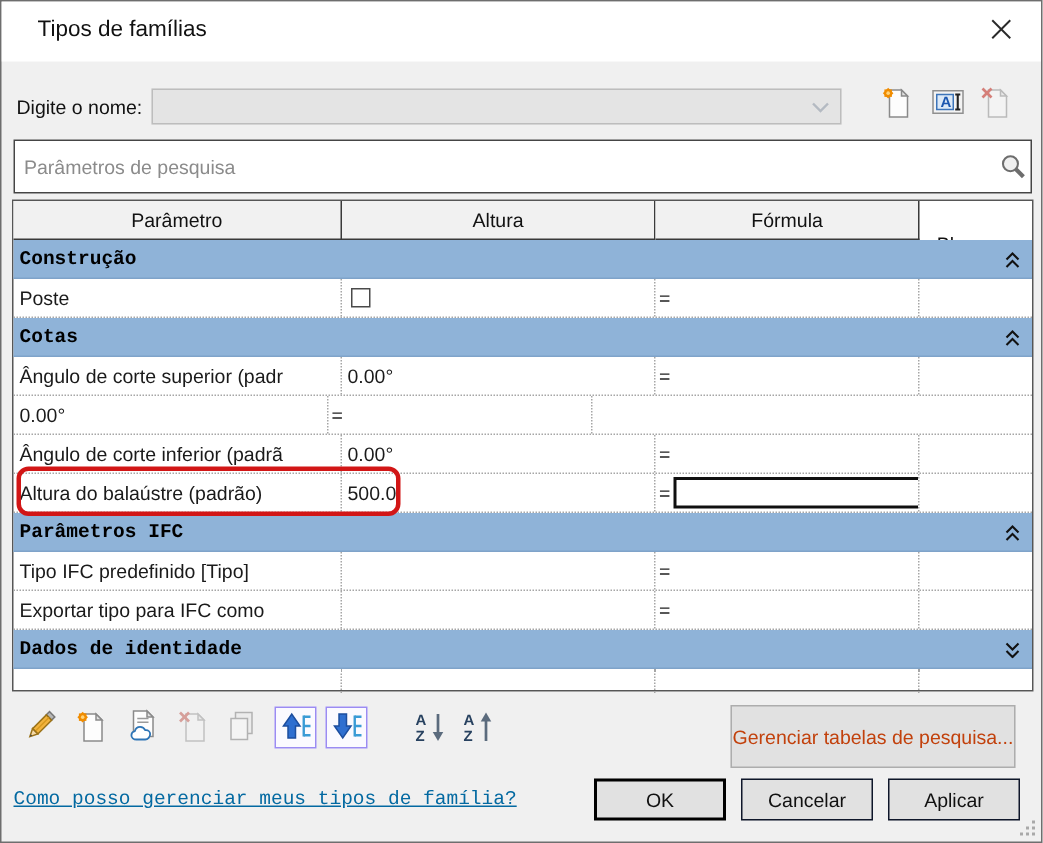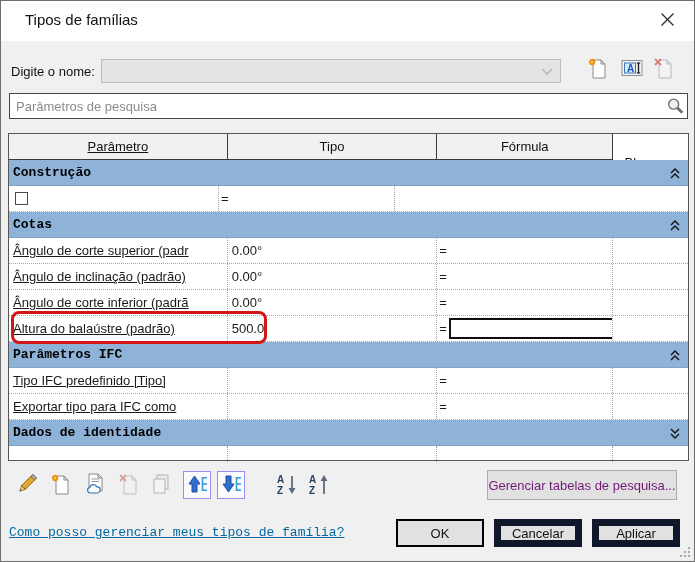--- a/index.html
+++ b/index.html
@@ -16,35 +16,35 @@
                display:flex; align-items:center; justify-content:center; background:transparent; border:none; cursor:pointer; }
 
   
   .name-label { position:absolute; left:10px; top:63px; color:#111; }
   .name-combo { position:absolute; left:100px; top:58px; width:460px; height:24px;
                 background:#e4e4e4; border:1px solid #bdbdbd; display:flex; align-items:center; justify-content:flex-end; padding-right:7px; }
   .icon-btn { position:absolute; top:54px; width:28px; height:28px; background:transparent; border:none;
               display:flex; align-items:center; justify-content:center; cursor:pointer; }
 
   
-  .search-box { position:absolute; left:8px; top:92px; width:679px; height:26px;
+  .search-box { position:absolute; left:8px; top:92px; width:679px; height:36px;
                 background:#fff; border:1px solid #454545; display:flex; align-items:center; }
   .search-input { flex:1; border:none; outline:none; background:transparent; font:inherit; color:#222;
                   padding-left:6px; height:100%; }
   .search-input::placeholder { color:#8b8b8b; }
   .search-glyph { width:24px; height:22px; display:flex; align-items:center; justify-content:center; }
 
   
   .ftable { position:absolute; left:7px; top:132px; width:681px; height:328px;
             background:#fff; border:1px solid #565656; }
   .trow { display:flex; width:100%; height:26px; }
   .thead .cell { background:#f1f1f1; border-right:1px solid #3a3a3a; border-bottom:1px solid #3a3a3a;
                  display:flex; align-items:center; justify-content:center; color:#111; }
   .thead .cell:last-child { border-right:none; }
-  .c-name { width:219px;text-decoration:underline; } .c-val { width:210px; } .c-form { width:176px; } .c-lock { width:75px;margin-top:28px; }
+  .c-name { width:219px; } .c-val { width:210px; } .c-form { width:176px; } .c-lock { width:75px;margin-top:28px; }
 
   .sec { background:#8fb3d8; border-bottom:1px solid #7fa3c9; align-items:center; position:relative; }
   .sec .sec-label { font-weight:bold; color:#000; padding-left:4px;font-family:Liberation Mono, monospace; }
   .sec .chev { position:absolute; right:8px; top:7px; }
 
   .drow { border-bottom:1px dotted #a6a6a6; }
   .drow .cell { display:flex; align-items:center; white-space:nowrap; overflow:hidden; }
   .drow .c-name { padding-left:4px; border-right:1px dotted #a6a6a6; }
   .drow .c-val  { padding-left:4px; border-right:1px dotted #a6a6a6; }
   .drow .c-form { padding-left:2px; border-right:1px dotted #a6a6a6; }
@@ -59,27 +59,27 @@
                    background:#fff; outline:none; font:inherit; padding:0 2px; }
 
   
   .red-box { position:absolute; left:10px; top:310px; width:256px; height:33px;
              border:3px solid #d21616; border-radius:8px; pointer-events:none; }
 
   
   .tool-btn { position:absolute; top:470px; width:28px; height:28px; background:transparent; border:none;
               display:flex; align-items:center; justify-content:center; cursor:pointer; }
   .tool-framed { border:1px solid #9b8cf2; background:#fbfaff; }
-  .lookup-btn { position:absolute; left:486px; top:469px; width:190px; height:30px;
-                background:#e1e1e1; border:1px solid #adadad; font:inherit; color:#701a75; cursor:pointer; }
+  .lookup-btn { position:absolute; left:486px; top:469px; width:190px; height:42px;
+                background:#e1e1e1; border:1px solid #adadad; font:inherit; color:#c2410c; cursor:pointer; }
 
   
   .help-link { position:absolute; left:8px; top:524px; color:#0369a1; text-decoration:underline; cursor:pointer;font-family:Liberation Mono, monospace; }
   .btn { position:absolute; top:518px; width:88px; height:28px; background:#e1e1e1;
-         border:7px solid #0f172a; font:inherit; color:#111; cursor:pointer; }
+         border:1px solid #0f172a; font:inherit; color:#111; cursor:pointer; }
   .btn-ok { left:395px; border:2px solid #000000; }
   .btn-cancel { left:493px; }
   .btn-apply { left:591px; }
 
   .grip { position:absolute; right:3px; bottom:3px; width:12px; height:12px; }
 </style>
 </head>
 <body>
 
 <div class="window">
@@ -146,35 +146,36 @@
       <svg width="20" height="20" viewBox="0 0 22 22">
         <circle cx="9.5" cy="9" r="5.5" fill="#efefef" stroke="#6d6d6d" stroke-width="1.5"></circle>
         <line x1="13.5" y1="13" x2="19" y2="18.5" stroke="#6d6d6d" stroke-width="3"></line>
       </svg>
     </span>
   </div>
 
   <div class="ftable">
     <div class="trow thead">
       <div class="cell c-name">Parâmetro</div>
-      <div class="cell c-val">Tipo</div>
+      <div class="cell c-val">Altura</div>
       <div class="cell c-form">Fórmula</div>
       <div class="cell c-lock">Bloquear</div>
     </div>
 
     <div class="trow sec">
       <span class="sec-label">Construção</span>
       <span class="chev">
         <svg width="10" height="11" viewBox="0 0 10 11">
             <polyline points="1,5 5,1 9,5" fill="none" stroke="#111" stroke-width="1.4"></polyline>
             <polyline points="1,10 5,6 9,10" fill="none" stroke="#111" stroke-width="1.4"></polyline>
           </svg>
       </span>
     </div>
     <div class="trow drow">
+      <div class="cell c-name">Poste</div>
       <div class="cell c-val">
           <input type="checkbox" class="chk val-chk" style="">
         </div>
       <div class="cell c-form">=</div>
       <div class="cell c-lock"></div>
     </div>
 
     <div class="trow sec">
       <span class="sec-label">Cotas</span>
       <span class="chev">
@@ -186,21 +187,20 @@
     </div>
     <div class="trow drow">
       <div class="cell c-name">Ângulo de corte superior (padr</div>
       <div class="cell c-val">0.00°</div>
       <div class="cell c-form">=</div>
       <div class="cell c-lock">
           <input type="checkbox" class="chk" style="">
         </div>
     </div>
     <div class="trow drow">
-      <div class="cell c-name">Ângulo de inclinação (padrão)</div>
       <div class="cell c-val">0.00°</div>
       <div class="cell c-form">=</div>
       <div class="cell c-lock">
           <input type="checkbox" class="chk" style="">
         </div>
     </div>
     <div class="trow drow">
       <div class="cell c-name">Ângulo de corte inferior (padrã</div>
       <div class="cell c-val">0.00°</div>
       <div class="cell c-form">=</div>

